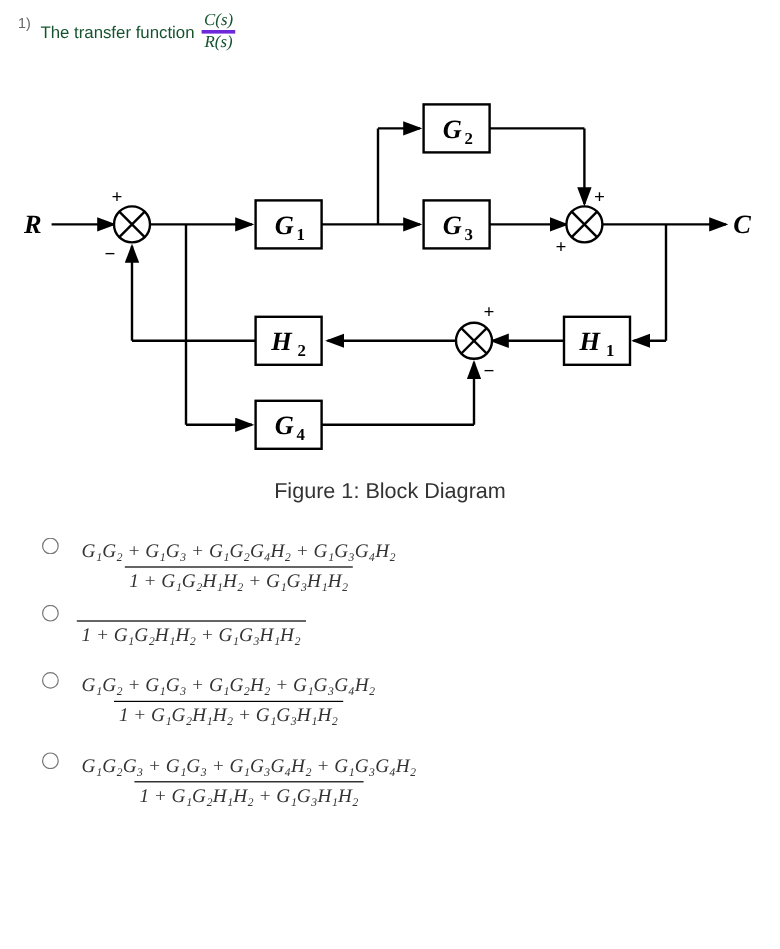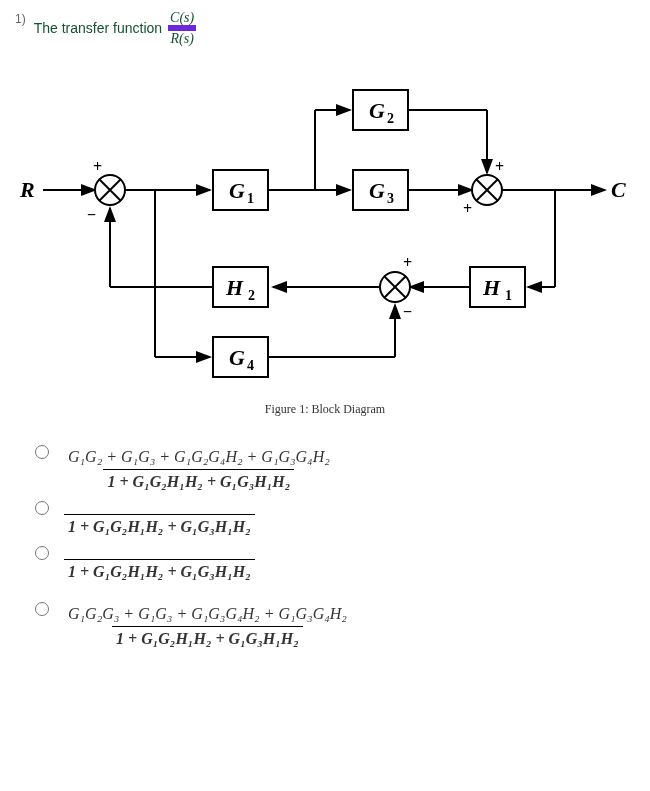--- a/index.html
+++ b/index.html
@@ -35,34 +35,34 @@
     font-family: 'Times New Roman', serif;
     font-style: italic;
     vertical-align: middle;
     line-height: 1.1;
   }
   .frac .num {
     padding: 0 2px;
     text-align: center;
   }
   .frac .den {
-    border-top: 6px solid #6d28d9;
+    border-top: 3px solid #6d28d9;
     padding: 0 2px;
   }
   .diagram-area {
     margin-top: 15px;
     width: 615px;
   }
   .diagram-svg {
     display: block;
   }
   .caption {
     text-align: center;
-    font-family: Liberation Serif, serif;
-    font-size: 12px;
+    font-family: Liberation Sans, sans-serif;
+    font-size: 18px;
     margin: 20px 0 30px;
   }
   .options {
     margin-left: 15px;
   }
   .option {
     display: flex;
     align-items: center;
     margin-bottom: 22px;
   }
@@ -83,21 +83,20 @@
     align-items: center;
     line-height: 1.25;
   }
   .formula .frac2 .num2 {
     padding: 0 4px 2px;
     text-align: center;
   }
   .formula .frac2 .den2 {
     border-top: 1px solid #000;
     padding: 2px 4px 0;
-    font-weight: bold;
   }
 </style>
 </head>
 <body>
 
 <div class="question-header">
   <span class="qnum">1)</span>
   <span class="qtext">
     <span>The transfer function</span>
     <span class="frac">
@@ -218,20 +217,21 @@
     <span class="formula">
       <span class="frac2">
         <span class="den2">1 + G₁G₂H₁H₂ + G₁G₃H₁H₂</span>
       </span>
     </span>
   </div>
   <div class="option">
     <input type="radio" name="ans" style="">
     <span class="formula">
       <span class="frac2">
+        <span class="num2">G₁G₂ + G₁G₃ + G₁G₂H₂ + G₁G₃G₄H₂</span>
         <span class="den2">1 + G₁G₂H₁H₂ + G₁G₃H₁H₂</span>
       </span>
     </span>
   </div>
   <div class="option">
     <input type="radio" name="ans" style="">
     <span class="formula">
       <span class="frac2">
         <span class="num2">G₁G₂G₃ + G₁G₃ + G₁G₃G₄H₂ + G₁G₃G₄H₂</span>
         <span class="den2">1 + G₁G₂H₁H₂ + G₁G₃H₁H₂</span>

